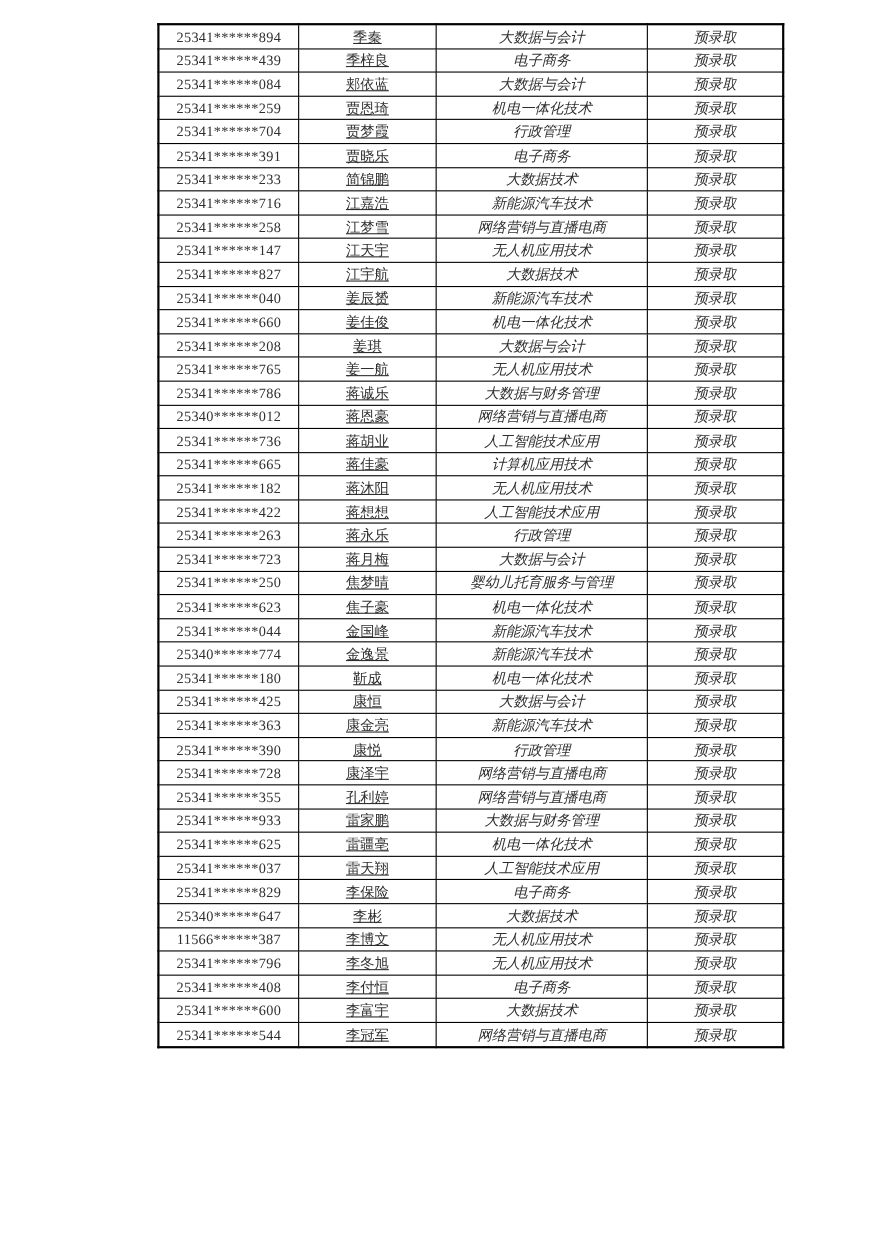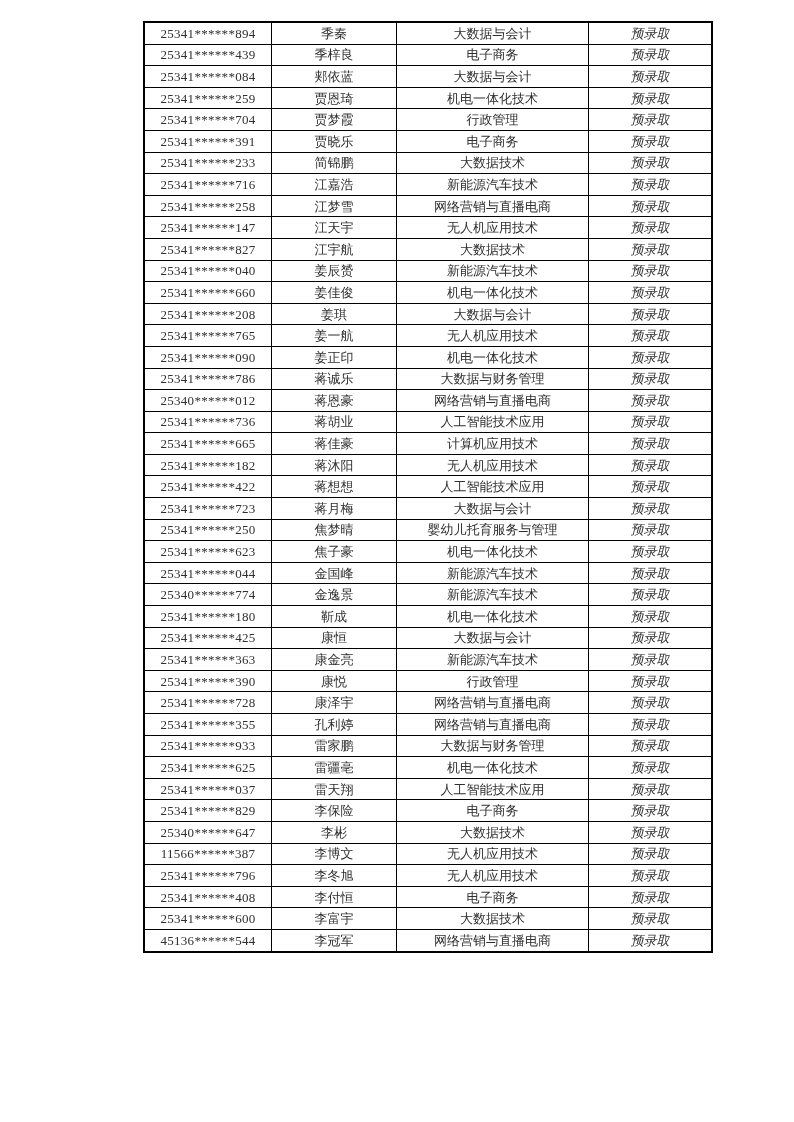--- a/index.html
+++ b/index.html
@@ -31,22 +31,22 @@
     padding: 0;
     text-align: center;
     vertical-align: middle;
     font-size: 13px;
     color: #2f2f2f;
     white-space: nowrap;
     overflow: hidden;
     line-height: 1;
   }
   td.col-id   { width: 126px; letter-spacing: 0.3px; }
-  td.col-name { width: 124px; }
-  td.col-major{ width: 191px; }
+  td.col-name { width: 124px; text-decoration: underline; }
+  td.col-major{ width: 191px; font-style: italic; }
   td.col-stat { width: 122px; font-style: italic; }
 </style>
 </head>
 <body>
 
 <div class="page">
   <table class="admission">
     <tbody id="rows">
         <tr>
           <td class="col-id">25341******894</td>
@@ -132,26 +132,20 @@
           <td class="col-major">大数据与会计</td>
           <td class="col-stat">预录取</td>
         </tr>
         <tr>
           <td class="col-id">25341******765</td>
           <td class="col-name">姜一航</td>
           <td class="col-major">无人机应用技术</td>
           <td class="col-stat">预录取</td>
         </tr>
         <tr>
-          <td class="col-id">25341******090</td>
-          <td class="col-name">姜正印</td>
-          <td class="col-major">机电一体化技术</td>
-          <td class="col-stat">预录取</td>
-        </tr>
-        <tr>
           <td class="col-id">25341******786</td>
           <td class="col-name">蒋诚乐</td>
           <td class="col-major">大数据与财务管理</td>
           <td class="col-stat">预录取</td>
         </tr>
         <tr>
           <td class="col-id">25340******012</td>
           <td class="col-name">蒋恩豪</td>
           <td class="col-major">网络营销与直播电商</td>
           <td class="col-stat">预录取</td>
@@ -174,20 +168,26 @@
           <td class="col-major">无人机应用技术</td>
           <td class="col-stat">预录取</td>
         </tr>
         <tr>
           <td class="col-id">25341******422</td>
           <td class="col-name">蒋想想</td>
           <td class="col-major">人工智能技术应用</td>
           <td class="col-stat">预录取</td>
         </tr>
         <tr>
+          <td class="col-id">25341******263</td>
+          <td class="col-name">蒋永乐</td>
+          <td class="col-major">行政管理</td>
+          <td class="col-stat">预录取</td>
+        </tr>
+        <tr>
           <td class="col-id">25341******723</td>
           <td class="col-name">蒋月梅</td>
           <td class="col-major">大数据与会计</td>
           <td class="col-stat">预录取</td>
         </tr>
         <tr>
           <td class="col-id">25341******250</td>
           <td class="col-name">焦梦晴</td>
           <td class="col-major">婴幼儿托育服务与管理</td>
           <td class="col-stat">预录取</td>
@@ -294,20 +294,20 @@
           <td class="col-major">电子商务</td>
           <td class="col-stat">预录取</td>
         </tr>
         <tr>
           <td class="col-id">25341******600</td>
           <td class="col-name">李富宇</td>
           <td class="col-major">大数据技术</td>
           <td class="col-stat">预录取</td>
         </tr>
         <tr>
-          <td class="col-id">45136******544</td>
+          <td class="col-id">25341******544</td>
           <td class="col-name">李冠军</td>
           <td class="col-major">网络营销与直播电商</td>
           <td class="col-stat">预录取</td>
         </tr>
       </tbody>
   </table>
 </div>
 
 </body></html>

